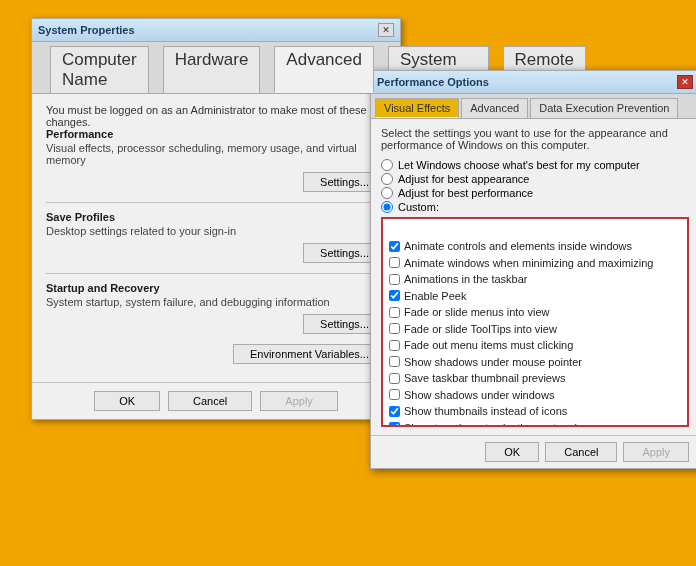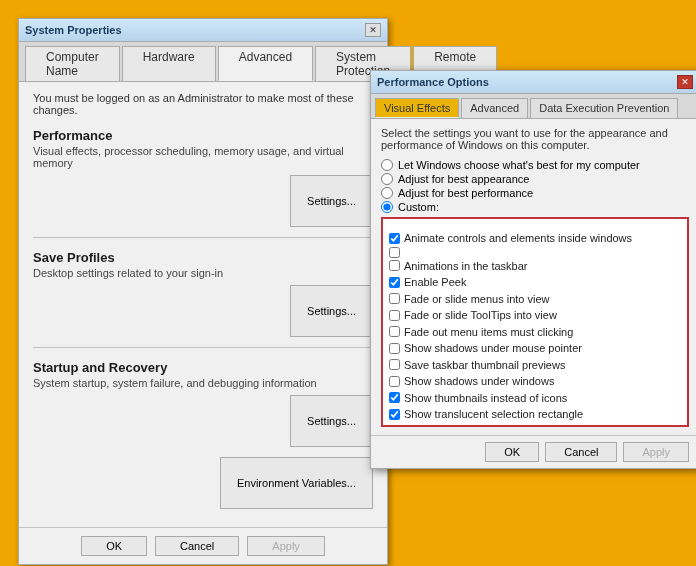--- a/index.html
+++ b/index.html
@@ -10,21 +10,21 @@
       font-family: 'Segoe UI', Tahoma, sans-serif;
       font-size: 11px;
       position: relative;
       overflow: hidden;
     }
 
     
     .dialog-system {
       position: absolute;
       top: 18px;
-      left: 18px;
+      left: 31px;
       width: 370px;
       background: #f0f0f0;
       border: 1px solid #aaa;
       box-shadow: 2px 2px 6px rgba(0,0,0,0.4);
     }
     .dialog-titlebar {
       background: linear-gradient(to bottom, #d0e8f8, #b8d4ec);
       padding: 4px 6px;
       display: flex;
       align-items: center;
@@ -51,62 +51,62 @@
 
     
     .tab-bar {
       display: flex;
       background: #d8d8d8;
       border-bottom: 1px solid #aaa;
       padding-top: 4px;
       padding-left: 6px;
     }
     .tab {
-      padding: 3px 20px;
+      padding: 3px 11px;
       border: 1px solid #aaa;
       border-bottom: none;
       background: #e8e8e8;
       margin-right: 2px;
       cursor: pointer;
-      font-size: 12px;
-      color: #333;
+      font-size: 17px;
+      color: #333;
+      margin-left: 12px;
     }
     .tab.active {
       background: #f0f0f0;
       border-bottom: 1px solid #f0f0f0;
       z-index: 1;
       position: relative;
     }
 
     .dialog-body {
       padding: 10px 14px;
     }
     .admin-notice {
       font-size: 11px;
       color: #333;
     }
 
     .section-label {
       font-weight: bold;
-      font-size: 13px;
+      font-size: 11px;
       color: #1a1a1a;
       margin-bottom: 2px;
-      margin-top: 12px;
     }
     .section-desc {
       font-size: 11px;
       color: #444;
       margin-bottom: 6px;
     }
     .section-btn {
       text-align: right;
       margin-bottom: 10px;
     }
     .btn-normal {
-      padding: 19px 16px;
+      padding: 3px 16px;
       background: #e8e8e8;
       border: 1px solid #aaa;
       font-size: 11px;
       cursor: pointer;
       margin-left: 19px;
     }
 
     .divider {
       border-top: 1px solid #c0c0c0;
       margin: 8px 0;
@@ -201,21 +201,21 @@
       font-size: 11px;
     }
     .radio-item input[type="radio"] {
       margin: 0;
       width: 12px;
       height: 12px;
     }
 
     .checkbox-list {
       border: 2px solid #c0323c;
-      padding: 11px 6px;
+      padding: 19px 6px;
       background: white;
       max-height: 210px;
       overflow-y: auto;
     }
     .checkbox-item {
       display: flex;
       align-items: center;
       gap: 4px;
       font-size: 11px;
       color: #222;
@@ -326,20 +326,21 @@
       </div>
     </div>
 
     <div class="checkbox-list">
       <div class="checkbox-item">
         <input type="checkbox" checked="" style="">
         <span>Animate controls and elements inside windows</span>
       </div>
       <div class="checkbox-item">
         <input type="checkbox" style="">
+        <span>Animate windows when minimizing and maximizing</span>
       </div>
       <div class="checkbox-item">
         <input type="checkbox" style="">
         <span>Animations in the taskbar</span>
       </div>
       <div class="checkbox-item">
         <input type="checkbox" checked="" style="">
         <span>Enable Peek</span>
       </div>
       <div class="checkbox-item">

